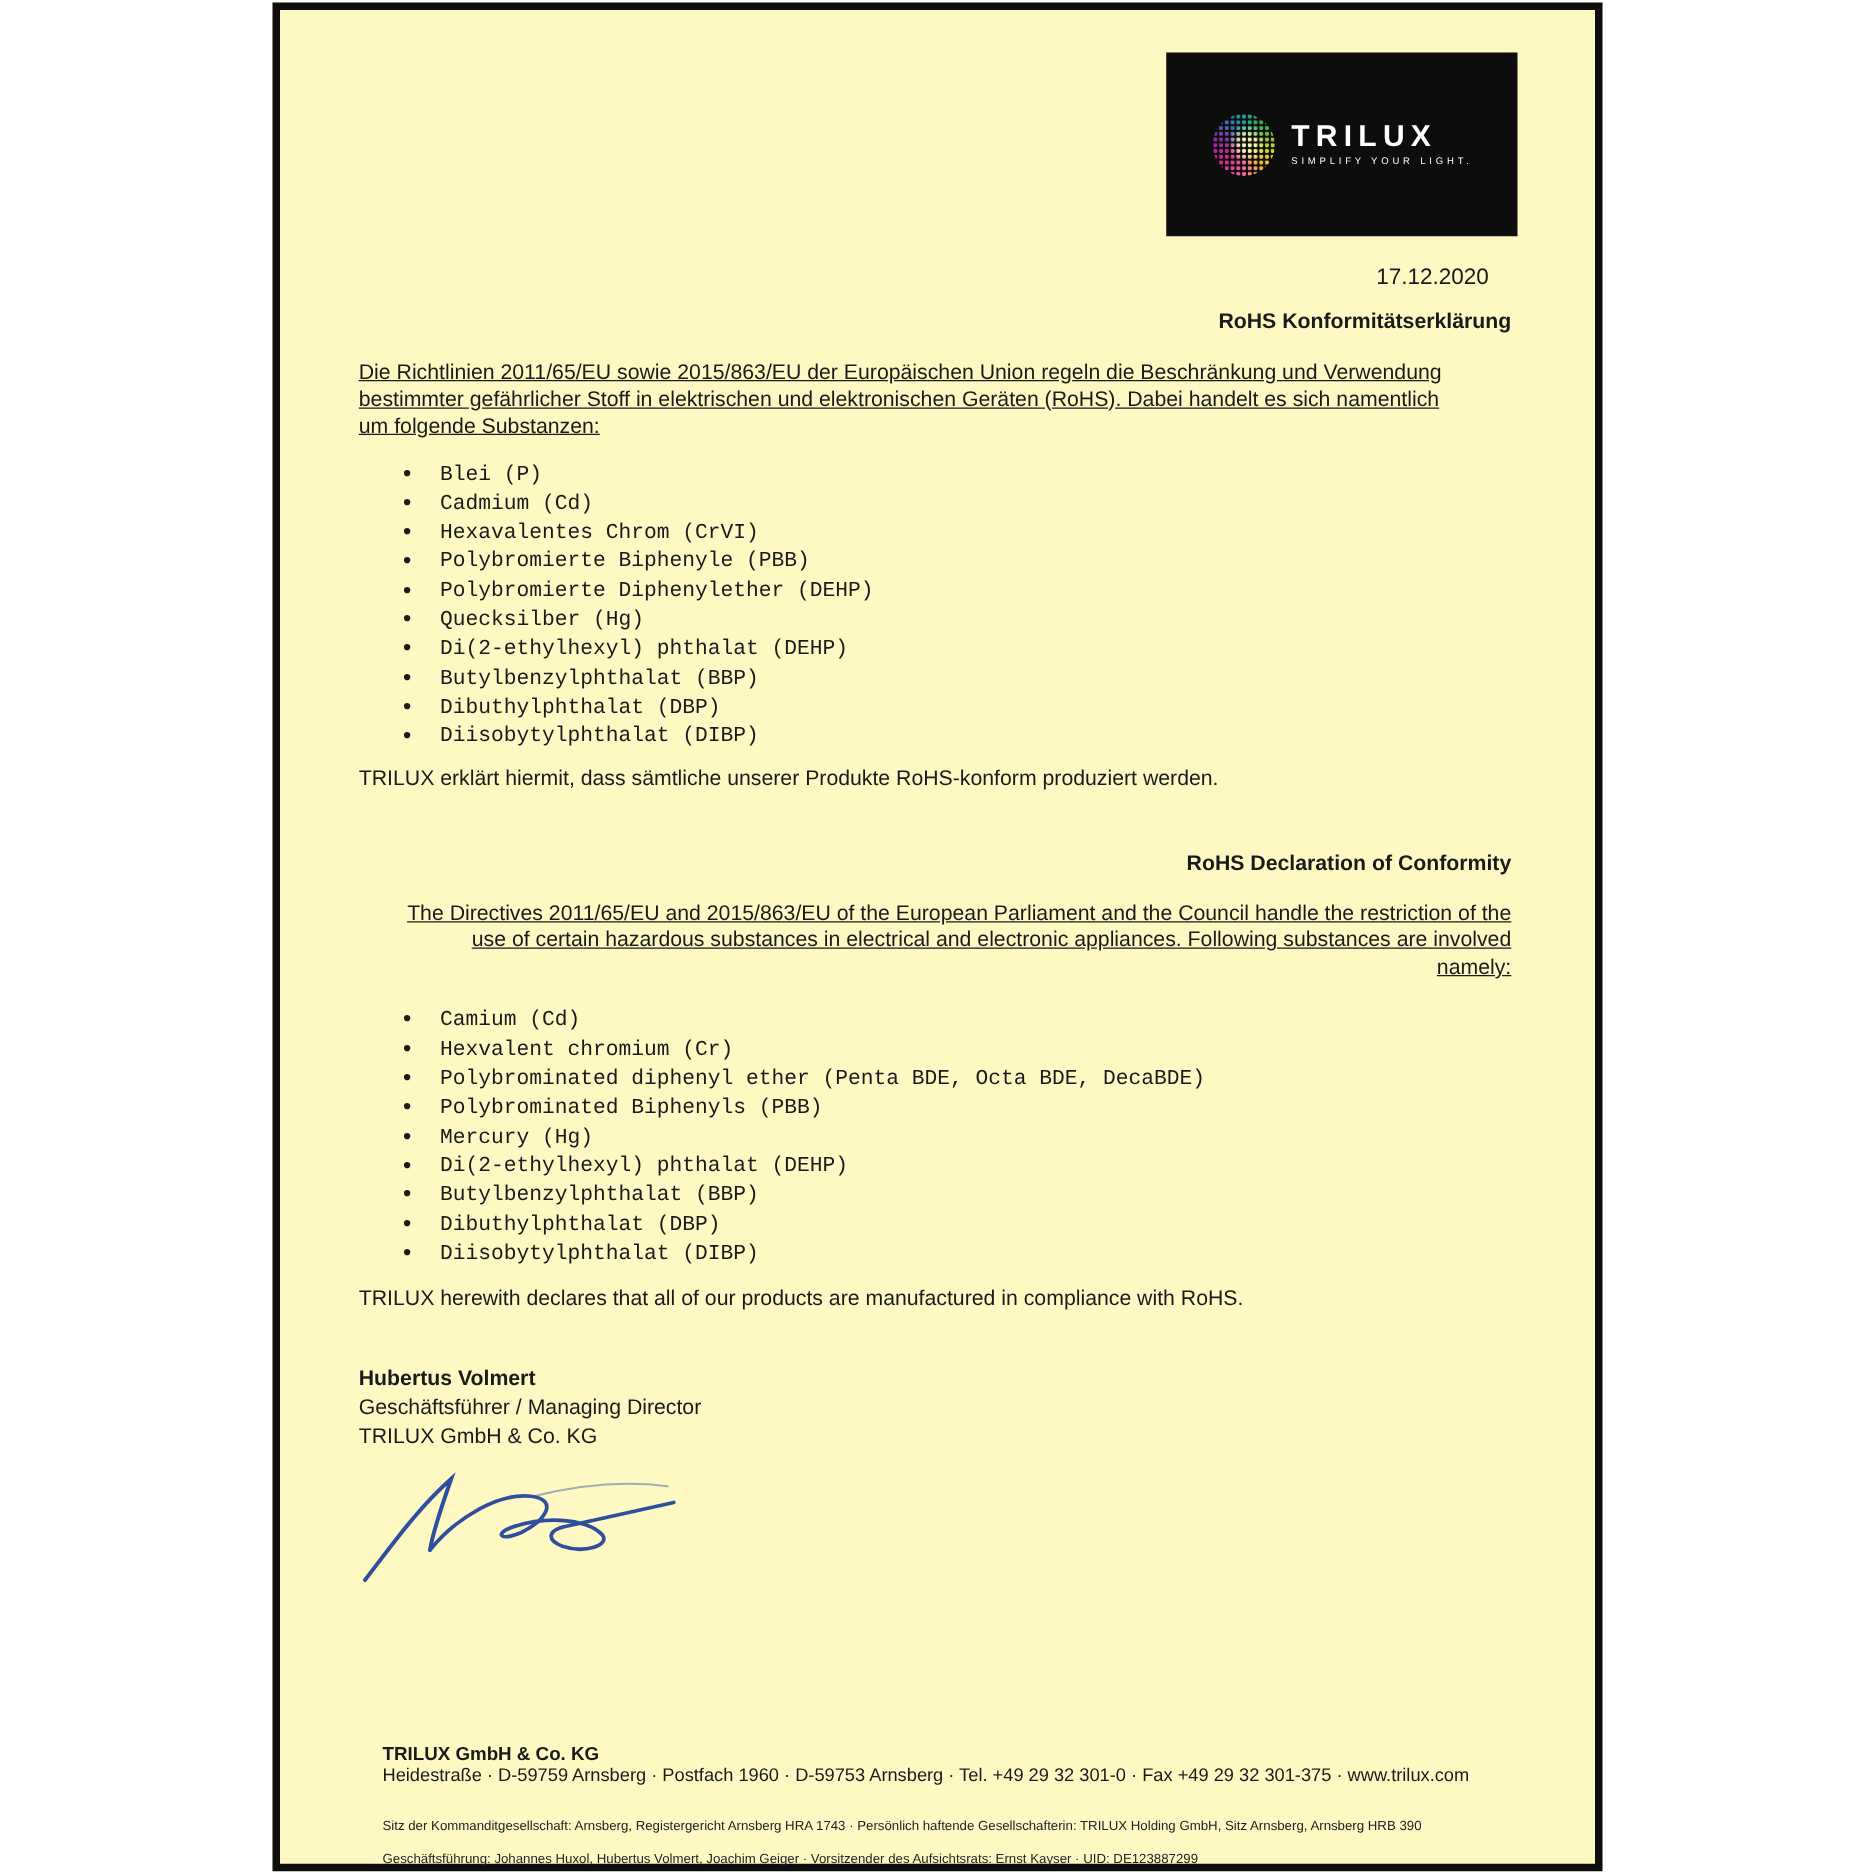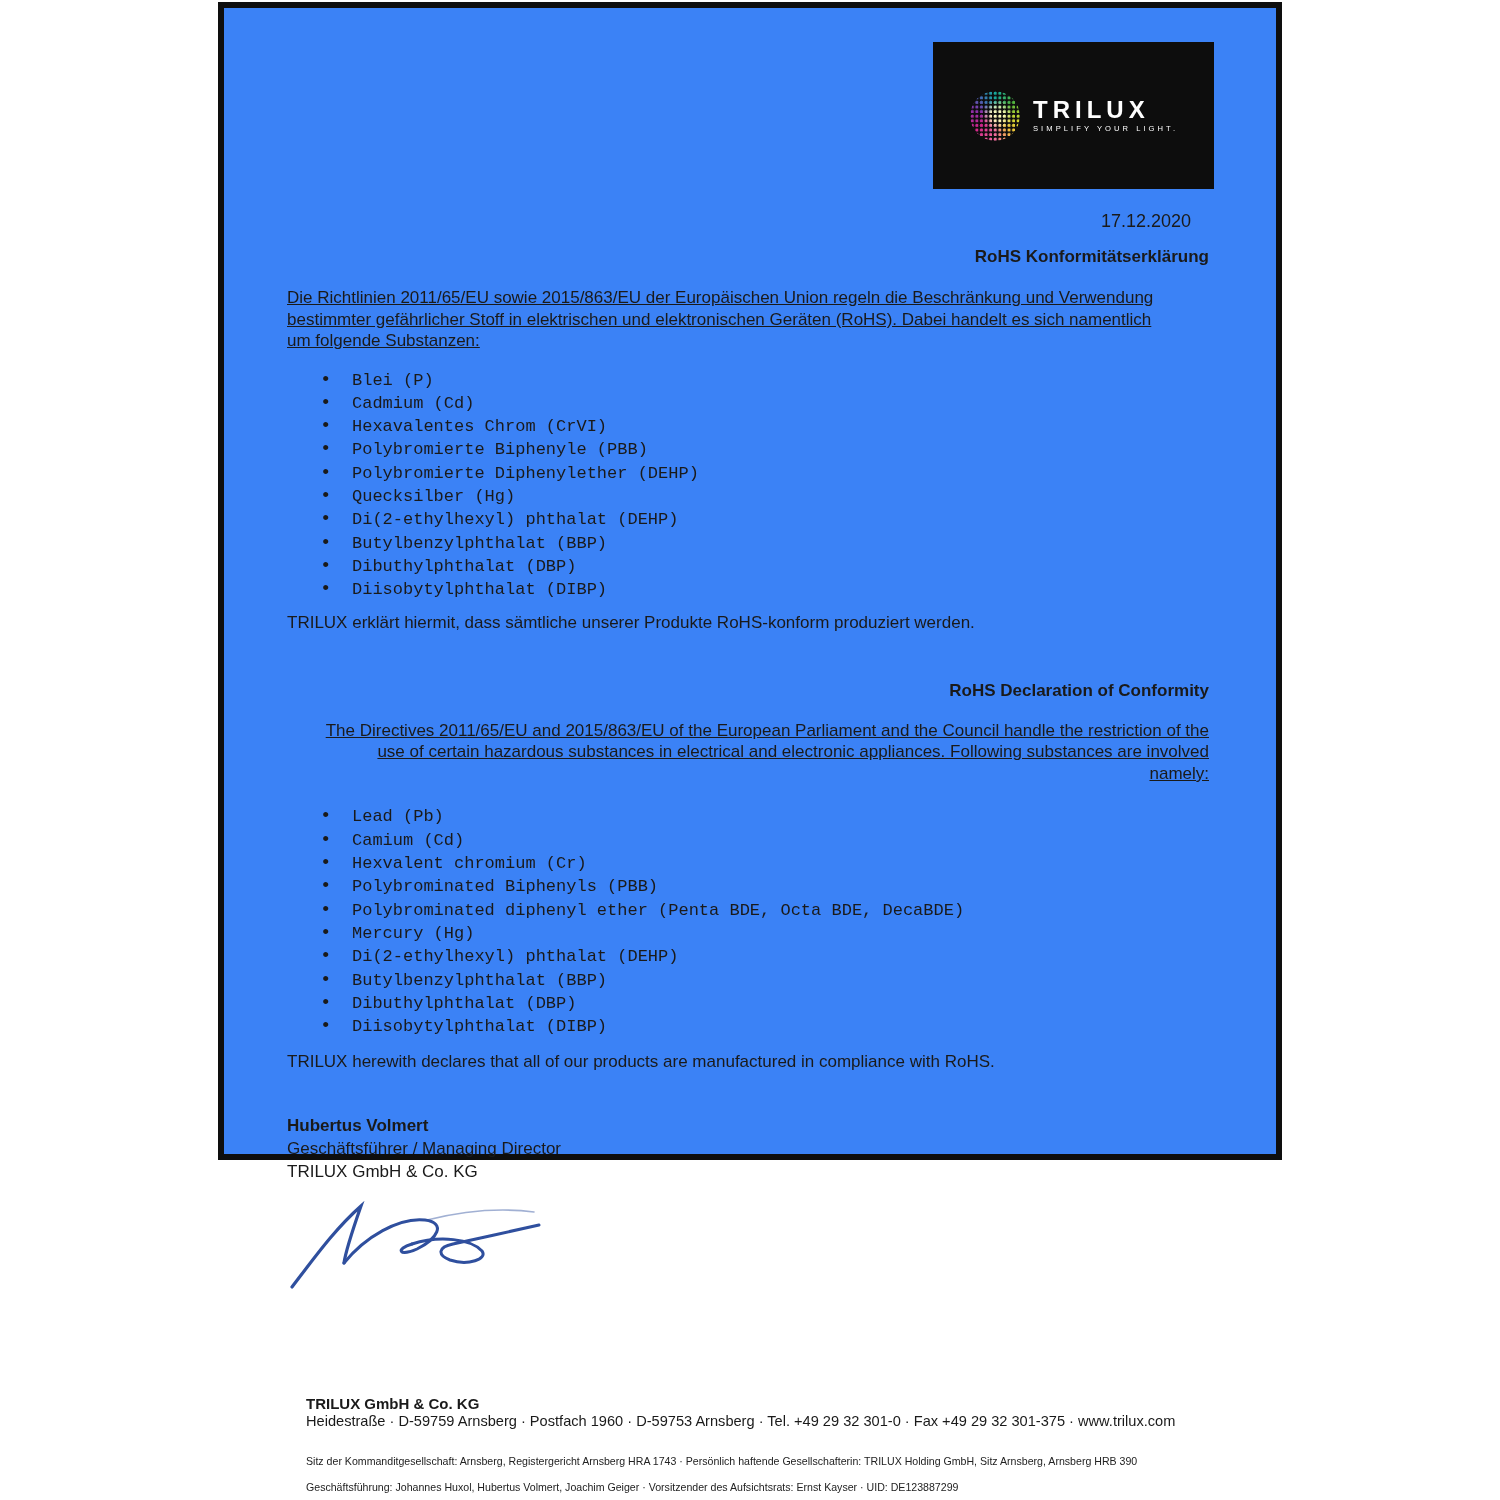--- a/index.html
+++ b/index.html
@@ -1,22 +1,22 @@
 <!DOCTYPE html>
 <html><head>
 <meta charset="utf-8">
 <style>
   * { margin:0; padding:0; box-sizing:border-box; }
   html,body { width:1500px; height:1500px; background:#ffffff;
               font-family:"Liberation Sans", sans-serif; color:#1a1a1a; }
   .canvas { position:relative; width:1500px; height:1500px; background:#fff; overflow:hidden; }
 
   
-  .page { position:absolute; left:218px; top:2px; width:1064px; height:1158px;
-          border:6px solid #0e0e0e; background:#3b82f6; }
+  .page { position:absolute; left:218px; top:2px; width:1064px; height:1495px;
+          border:6px solid #0e0e0e; background:#fef9c3; }
 
   
   .logo-box { position:absolute; left:709px; top:34px; width:281px; height:147px;
               background:#0d0d0d; display:flex; align-items:center; }
   .sphere { width:50px; height:50px; border-radius:50%; margin-left:37px;
             background:
               radial-gradient(circle at 55% 48%, rgba(253,250,190,.95) 0 16%, rgba(253,250,190,0) 42%),
               conic-gradient(from 0deg, #15a79b 0deg, #52b43c 55deg, #c8d832 95deg,
                              #f4c23c 135deg, #f06a9e 180deg, #d4258c 235deg,
                              #8b2fa8 285deg, #3f6fb4 325deg, #15a79b 360deg);
@@ -90,25 +90,24 @@
         </ul>
 
       <p class="closing-de">TRILUX erklärt hiermit, dass sämtliche unserer Produkte RoHS-konform produziert werden.</p>
 
       <div class="sec-heading heading-en">RoHS Declaration of Conformity</div>
       <p class="intro intro-en">The Directives 2011/65/EU and 2015/863/EU of the European Parliament and the Council handle the restriction of the
 use of certain hazardous substances in electrical and electronic appliances. Following substances are involved
 namely:</p>
 
       <ul class="substances substances-en">
-          <li><span>Lead (Pb)</span></li>
           <li><span>Camium (Cd)</span></li>
           <li><span>Hexvalent chromium (Cr)</span></li>
+          <li><span>Polybrominated diphenyl ether (Penta BDE, Octa BDE, DecaBDE)</span></li>
           <li><span>Polybrominated Biphenyls (PBB)</span></li>
-          <li><span>Polybrominated diphenyl ether (Penta BDE, Octa BDE, DecaBDE)</span></li>
           <li><span>Mercury (Hg)</span></li>
           <li><span>Di(2-ethylhexyl) phthalat (DEHP)</span></li>
           <li><span>Butylbenzylphthalat (BBP)</span></li>
           <li><span>Dibuthylphthalat (DBP)</span></li>
           <li><span>Diisobytylphthalat (DIBP)</span></li>
         </ul>
 
       <p class="closing-en">TRILUX herewith declares that all of our products are manufactured in compliance with RoHS.</p>
 
       <div class="signatory">

